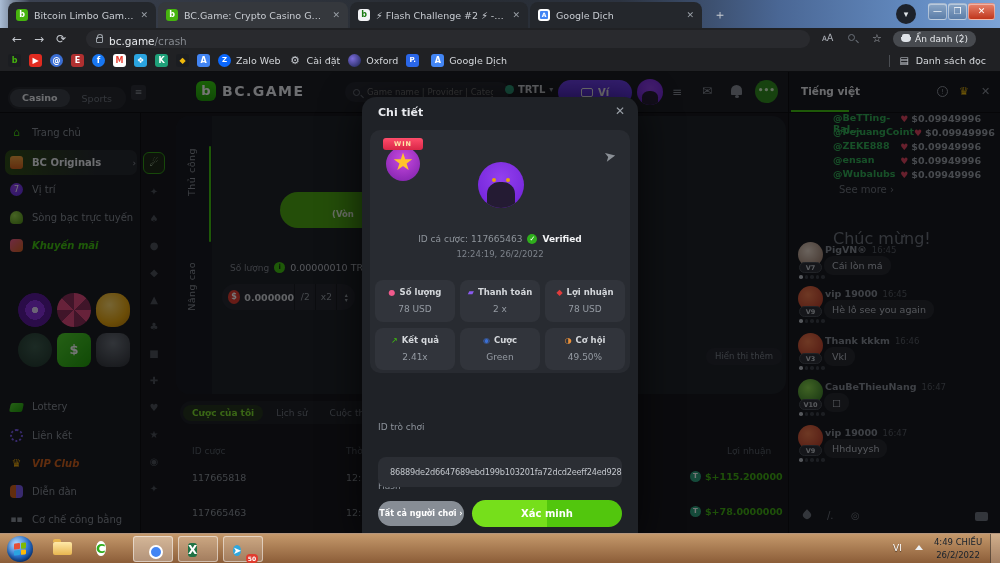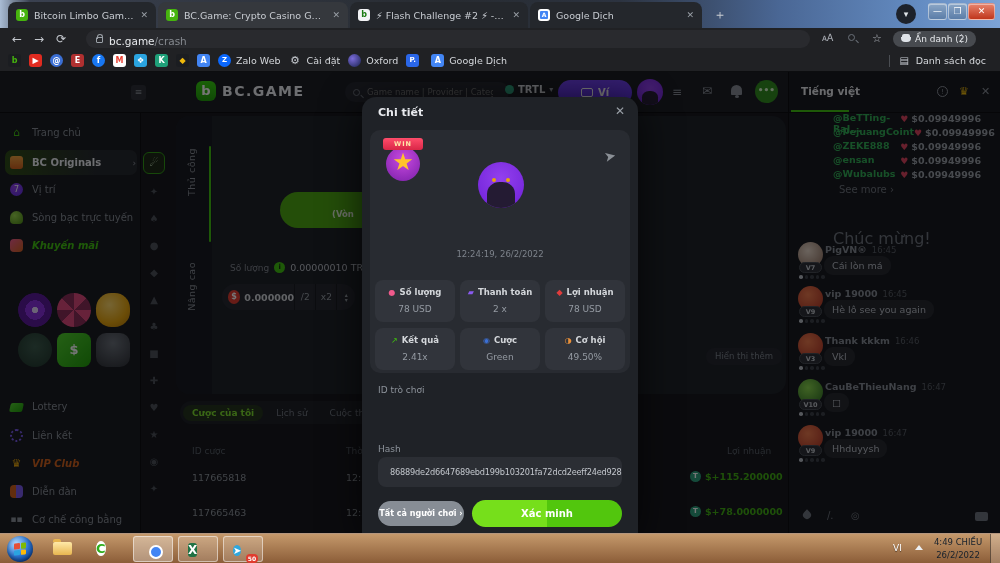--- a/index.html
+++ b/index.html
@@ -162,21 +162,21 @@
   .m-idrow{position:absolute;left:0;right:0;top:104px;display:flex;justify-content:center;align-items:center;gap:5px;}
   .m-id{font-size:9px;color:#8f959c;}
   .vcheck{width:10px;height:10px;border-radius:50%;background:#2fae1c;color:#fff;font-size:7px;text-align:center;line-height:10px;}
   .vtext{font-size:9px;font-weight:bold;color:#f2f3f5;}
   .m-time{position:absolute;left:0;right:0;top:119px;text-align:center;font-size:8.5px;color:#7d838b;}
   .tile{position:absolute;width:80px;height:42px;background:#31343b;border-radius:8px;}
   .tile .lr{position:absolute;left:0;right:0;top:7px;display:flex;justify-content:center;align-items:center;gap:4px;}
   .tile .ti{font-size:8px;}
   .tile .tl{font-size:8.5px;font-weight:bold;color:#d4d7db;}
   .tile .tv{position:absolute;left:0;right:0;top:24px;text-align:center;font-size:9px;color:#959ba3;}
-  .f-label{position:absolute;left:16px;font-size:9px;color:#8d939b;}
+  .f-label{position:absolute;left:16px;font-size:9px;color:#8d939b;margin-top:37px;}
   .f-box{position:absolute;left:16px;width:244px;height:30px;background:#2b2e34;border-radius:8px;color:#c3c7cd;display:flex;align-items:center;padding:0 12px;font-size:10px;}
   .f-box.hash{font-size:8.2px;letter-spacing:-.2px;white-space:nowrap;overflow:hidden;}
   .btn-gray{position:absolute;left:16px;top:404px;width:86px;height:25px;border-radius:13px;background:#878d95;color:#fff;font-size:8px;font-weight:bold;text-align:center;line-height:25px;white-space:nowrap;overflow:hidden;}
   .btn-green{position:absolute;left:110px;top:403px;width:150px;height:27px;border-radius:14px;background:linear-gradient(90deg,#76df1b 0 50%,#52c60d 50% 100%);color:#fff;font-size:10px;font-weight:bold;text-align:center;line-height:27px;}
 
   
   .taskbar{position:absolute;left:0;top:533px;width:1000px;height:30px;
     background:linear-gradient(180deg,rgba(206,160,112,.95),rgba(146,97,58,.95));border-top:1px solid rgba(255,255,255,.35);}
   .orb{position:absolute;left:7px;top:2px;width:26px;height:26px;border-radius:50%;background:radial-gradient(circle at 35% 30%,#b5dcff,#2a73cf 50%,#0a3e8f 85%);box-shadow:inset 0 -2px 4px rgba(0,0,0,.4);}
   .flag{position:absolute;left:7px;top:7px;width:12px;height:12px;display:grid;grid-template-columns:1fr 1fr;gap:1px;transform:skewY(-6deg);}
@@ -295,20 +295,24 @@
         <span>Ví</span>
       </div>
       <div class="hdr-avatar"></div>
       <span class="hdr-ic" style="left:672px;top:13px;">≡</span>
       <span class="hdr-ic" style="left:702px;top:12px;">✉</span>
       <span class="bell"></span>
       <span class="chat-circle">•••</span>
     </div>
 
     <div class="sidebar">
+      <div class="toggle">
+        <span class="on">Casino</span>
+        <span class="off">Sports</span>
+      </div>
       <div class="mi" style="top:13px;">
         <span class="ic" style="color:#3fc20d;">⌂</span>
         <span class="t">Trang chủ</span>
       </div>
       <div class="mi-hl" style="top:37px;"></div>
       <div class="mi" style="top:43px;">
         <span class="ic" style="background:linear-gradient(#f0a23c,#d2601a);border-radius:3px;"></span>
         <span class="t white">BC Originals</span>
         <span class="chev">›</span>
       </div>
@@ -588,20 +592,25 @@
         <div class="win">
           <span class="win-burst"></span>
           <span class="win-star">★</span>
           <span class="win-ribbon">WIN</span>
         </div>
         <div class="share">➤</div>
         <div class="m-avatar">
             <i style="left:14px;"></i>
             <i style="left:28px;"></i>
           </div>
+        <div class="m-idrow">
+          <span class="m-id">ID cá cược: 117665463</span>
+          <span class="vcheck">✓</span>
+          <span class="vtext">Verified</span>
+        </div>
         <div class="m-time">12:24:19, 26/2/2022</div>
 
         <div class="tile" style="left:5px;top:150px;">
           <div class="lr">
               <span class="ti" style="color:#f05a8c;">●</span>
               <span class="tl">Số lượng</span>
             </div>
           <div class="tv">78 USD</div>
         </div>
         <div class="tile" style="left:90px;top:150px;">

